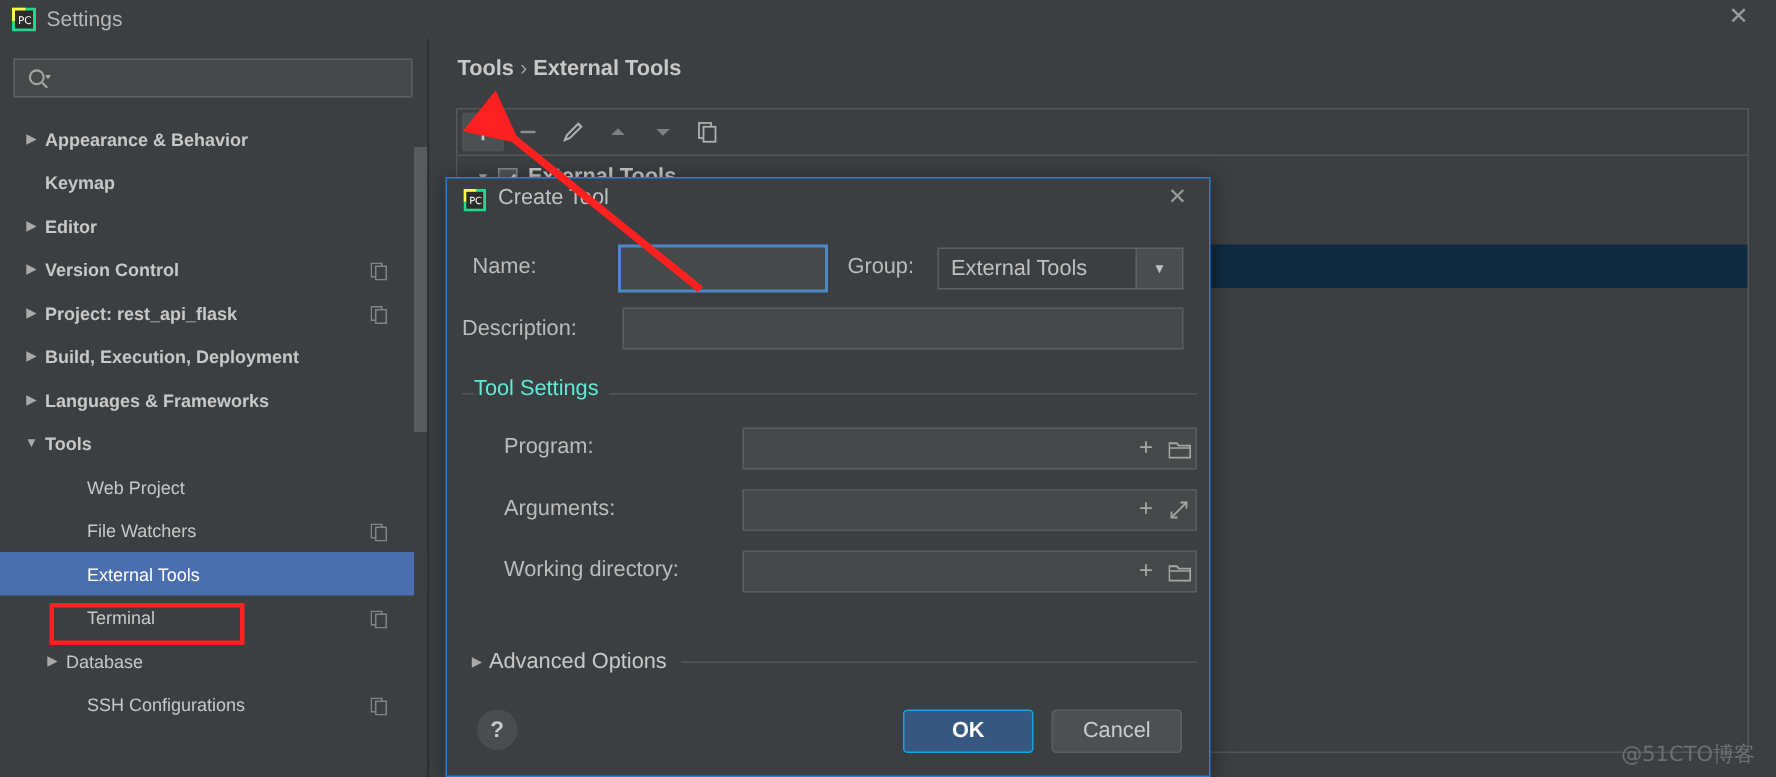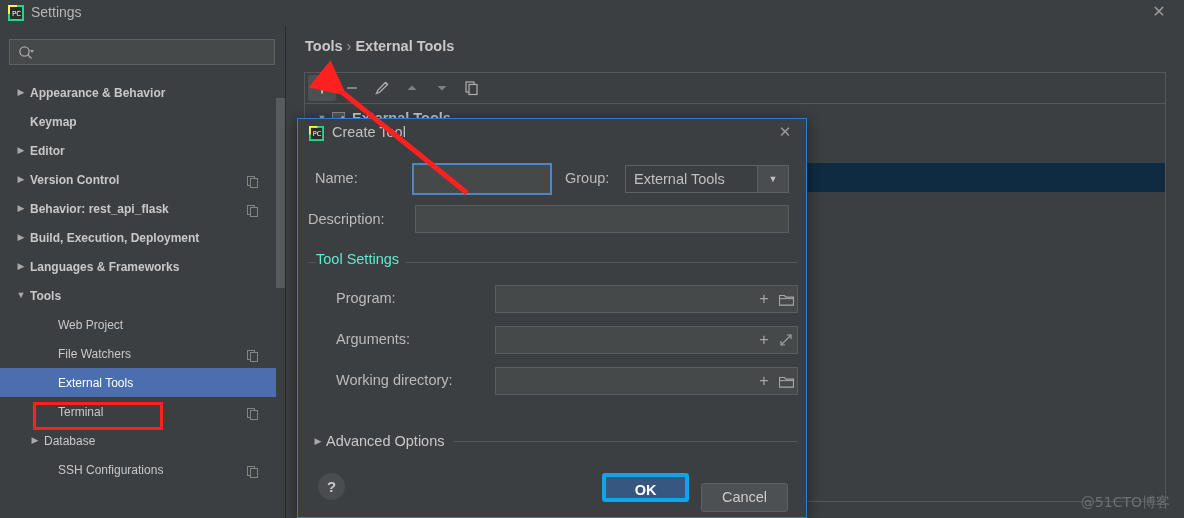--- a/index.html
+++ b/index.html
@@ -470,33 +470,33 @@
     font-weight: bold;
     line-height: 27px;
     text-align: center;
     cursor: default;
   }
   .ok-btn {
     position: absolute;
     left: 304px; top: 0;
     width: 87px; height: 29px;
     background: #365880;
-    border: 4px solid #0ea5e9;
+    border: 1px solid #0ea5e9;
     border-radius: 3px;
     box-sizing: border-box;
     color: #ffffff;
     font-size: 14.5px;
     font-weight: bold;
     line-height: 27px;
     text-align: center;
     cursor: default;
   }
   .cancel-btn {
     position: absolute;
-    left: 403px; top: 10px;
+    left: 403px; top: 0;
     width: 87px; height: 29px;
     background: #4c5052;
     border: 1px solid #5e6163;
     border-radius: 3px;
     box-sizing: border-box;
     color: #cccccc;
     font-size: 14.5px;
     line-height: 27px;
     text-align: center;
     cursor: default;
@@ -572,21 +572,21 @@
         <div class="tree-row top">
           <span class="arrow">▶</span>
           <span class="label">Version Control</span>
           <span class="copy-mark"><svg width="12" height="12" viewBox="0 0 12 12">
               <rect x="0.5" y="0.5" width="7" height="9" fill="none" stroke="#9a9a9a" stroke-width="1"></rect>
               <rect x="3.5" y="2.5" width="7" height="9" fill="#3c3f41" stroke="#9a9a9a" stroke-width="1"></rect>
             </svg></span>
         </div>
         <div class="tree-row top">
           <span class="arrow">▶</span>
-          <span class="label">Behavior: rest_api_flask</span>
+          <span class="label">Project: rest_api_flask</span>
           <span class="copy-mark"><svg width="12" height="12" viewBox="0 0 12 12">
               <rect x="0.5" y="0.5" width="7" height="9" fill="none" stroke="#9a9a9a" stroke-width="1"></rect>
               <rect x="3.5" y="2.5" width="7" height="9" fill="#3c3f41" stroke="#9a9a9a" stroke-width="1"></rect>
             </svg></span>
         </div>
         <div class="tree-row top">
           <span class="arrow">▶</span>
           <span class="label">Build, Execution, Deployment</span>
         </div>
         <div class="tree-row top">

